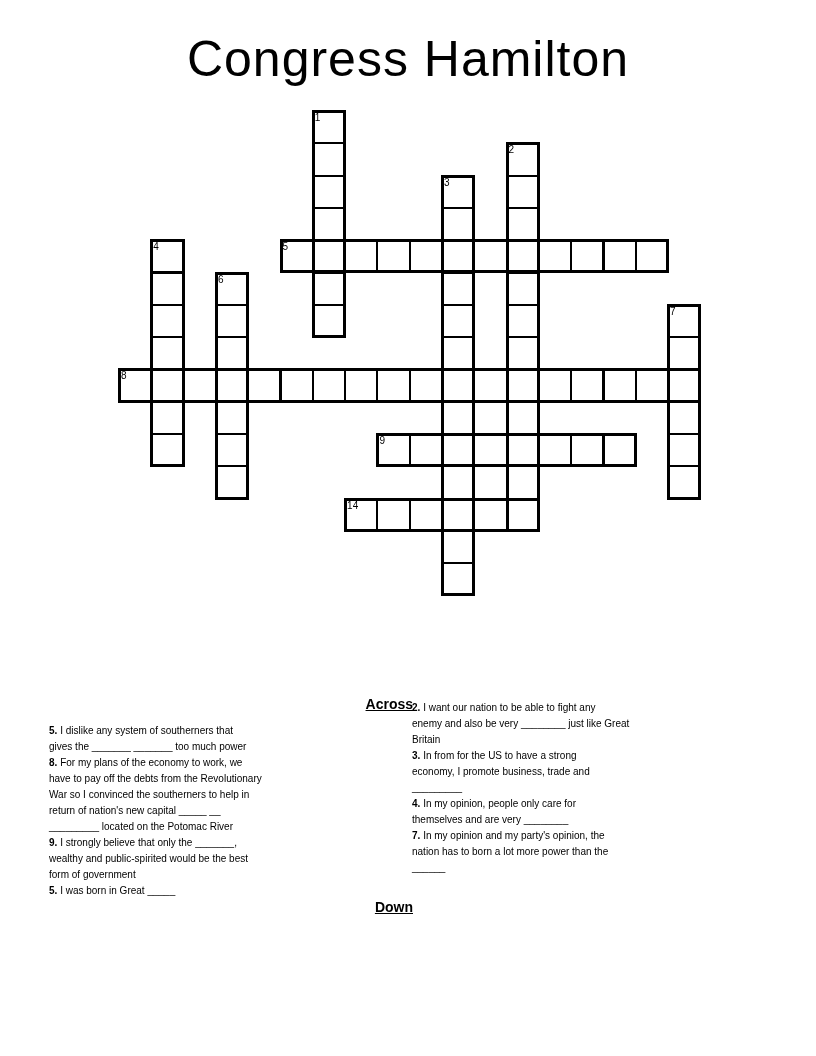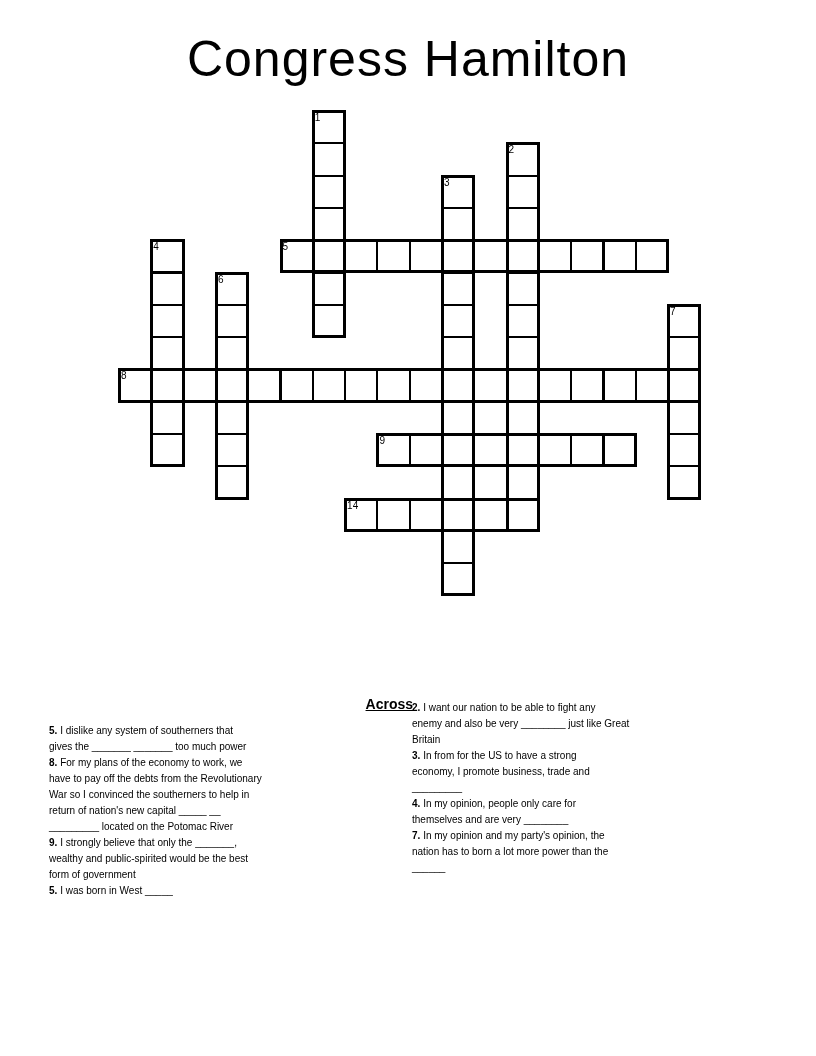--- a/index.html
+++ b/index.html
@@ -205,21 +205,22 @@
   <p class="clue"><b class="cnum">5.</b> <span class="ctext">I dislike any system of southerners that
 gives the _______ _______ too much power</span></p>
   <p class="clue"><b class="cnum">8.</b> <span class="ctext">For my plans of the economy to work, we
 have to pay off the debts from the Revolutionary
 War so I convinced the southerners to help in
 return of nation's new capital _____ __
 _________ located on the Potomac River</span></p>
   <p class="clue"><b class="cnum">9.</b> <span class="ctext">I strongly believe that only the _______,
 wealthy and public-spirited would be the best
 form of government</span></p>
-  <p class="clue"><b class="cnum">5.</b> <span class="ctext">I was born in West _____</span></p>
+  <p class="clue"><b class="cnum">5.</b> <span class="ctext">I was born in Great _____</span></p>
+  <h3 class="clue-header">Down</h3>
 </div>
 
 <div class="clues-col col-right">
   <p class="clue"><b class="cnum">2.</b> <span class="ctext">I want our nation to be able to fight any
 enemy and also be very ________ just like Great
 Britain</span></p>
   <p class="clue"><b class="cnum">3.</b> <span class="ctext">In from for the US to have a strong
 economy, I promote business, trade and
 _________</span></p>
   <p class="clue"><b class="cnum">4.</b> <span class="ctext">In my opinion, people only care for

